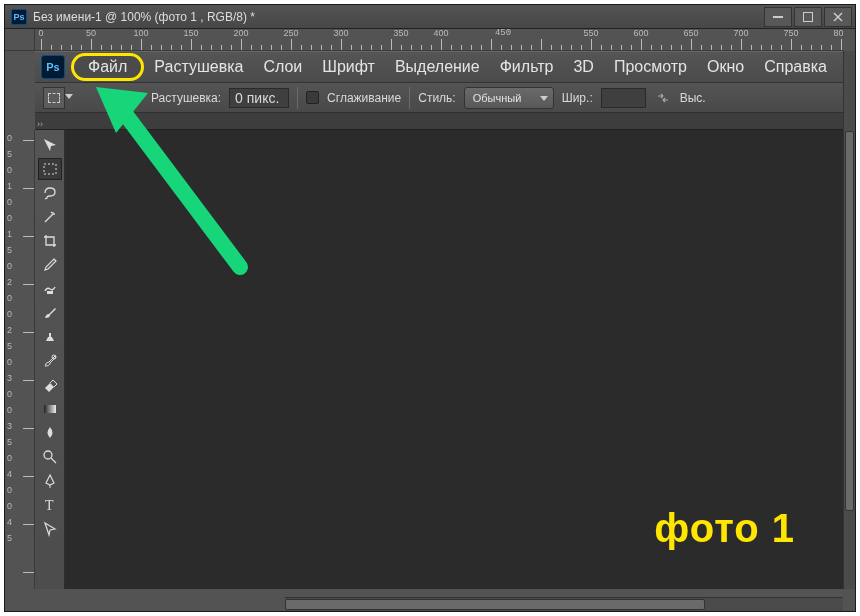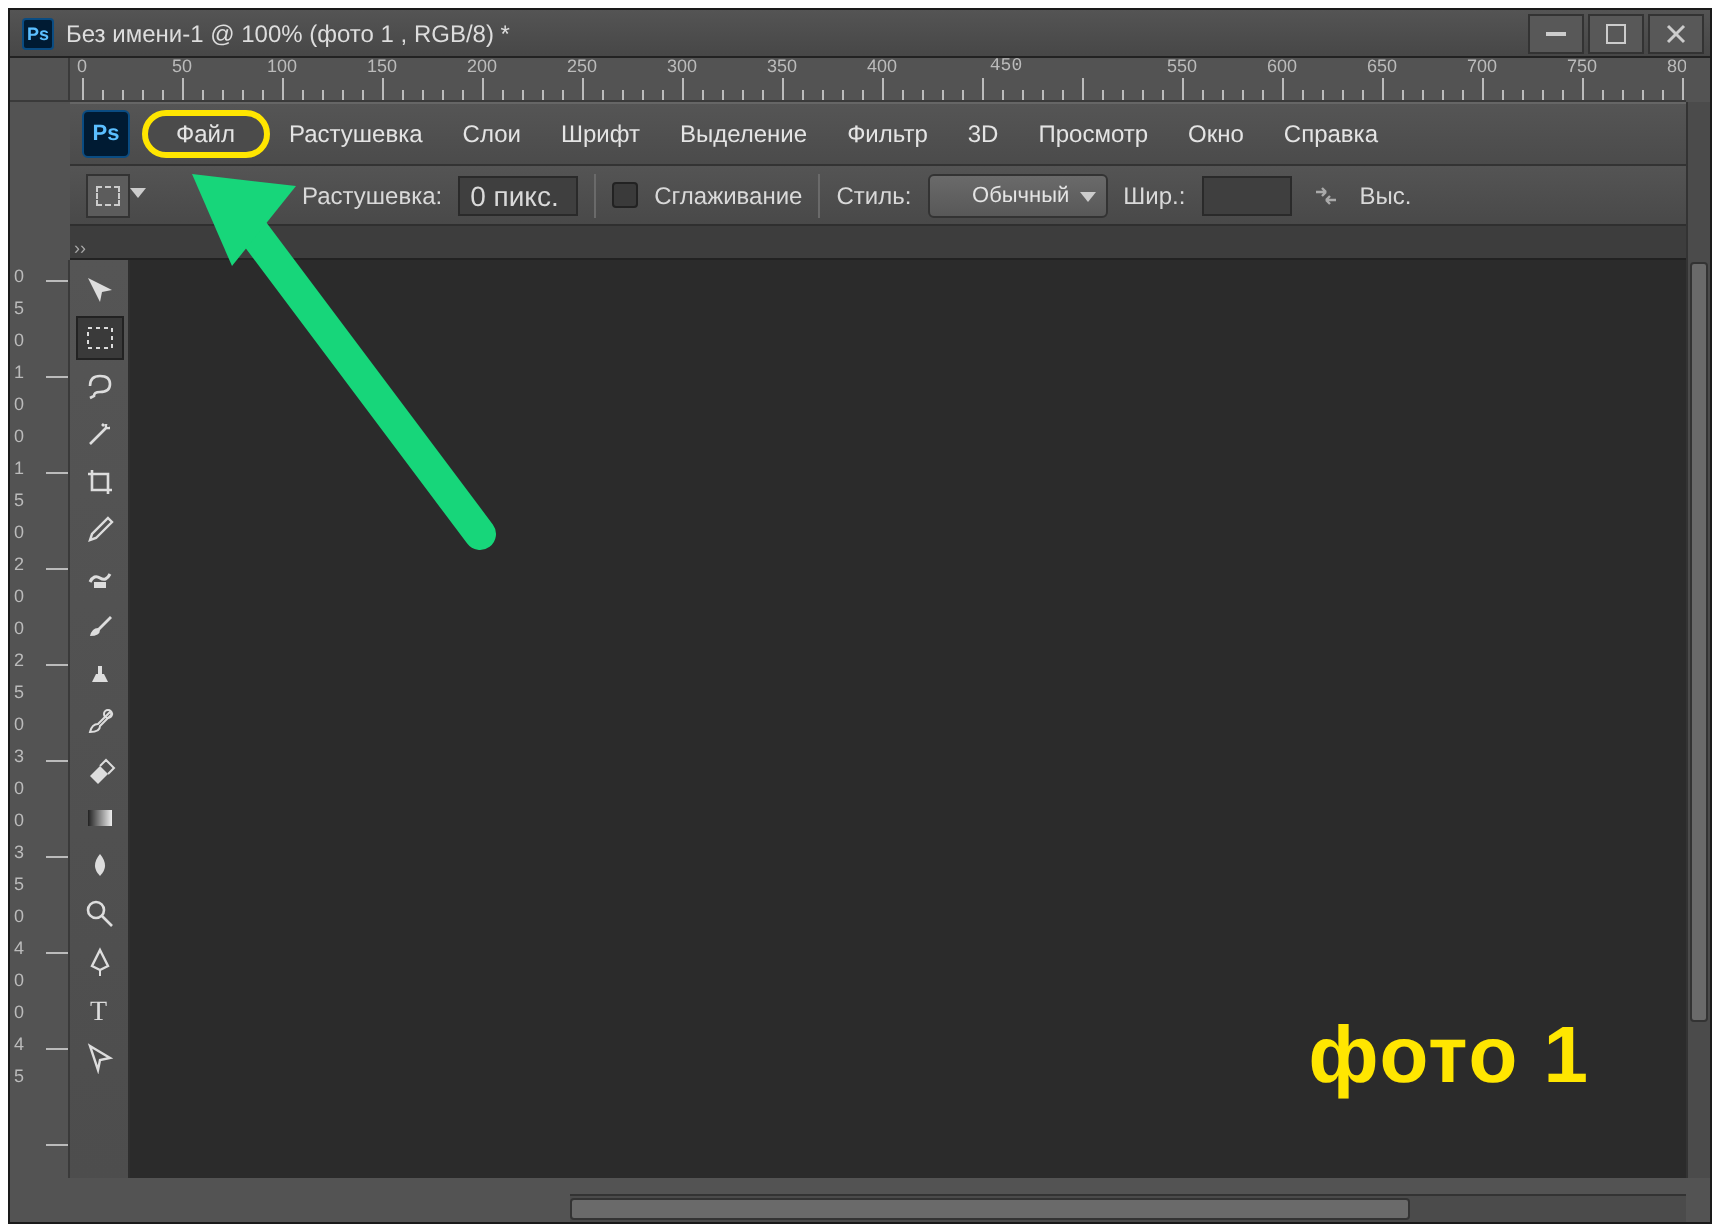--- a/index.html
+++ b/index.html
@@ -14,30 +14,30 @@
   .ruler-h .ticks { position: relative; height: 22px; }
   .ruler-h .major { position: absolute; top: 10px; width: 1px; height: 12px; background: #bbb; }
   .ruler-h .lbl { position: absolute; top: -1px; font-size: 9px; color: #bbb; transform: translateX(-50%); }
   .ruler-v { position: absolute; left: 0; top: 125px; width: 30px; bottom: 22px; background: #535353; border-right: 1px solid #3a3a3a; overflow: hidden; }
   .ruler-v .major { position: absolute; left: 18px; width: 12px; height: 1px; background: #bbb; }
   .ruler-v .lbl { position: absolute; left: 2px; font-size: 9px; color: #bbb; width: 14px; text-align: left; line-height: 9px; }
   .ruler-corner { position:absolute; left:0; top:24px; width:30px; height:22px; background:#535353; border-right:1px solid #3a3a3a; border-bottom:1px solid #3a3a3a; }
 
   .menubar { position: absolute; left: 30px; right: 12px; top: 46px; height: 32px; background: linear-gradient(#555,#4b4b4b); border-top: 1px solid #666; border-bottom: 1px solid #333; display: flex; align-items: center; padding-left: 6px; gap: 0; }
   .menubar .ps-logo { width: 24px; height: 24px; background: #001b33; color: #5bbfff; font-size: 11px; font-weight: bold; display:flex; align-items:center; justify-content:center; border:1px solid #0a4c82; border-radius:3px; margin-right:6px; }
-  .menu-item { color: #e4e4e4; font-size: 12px; padding: 4px 10px; cursor: default; white-space: nowrap; }
+  .menu-item { color: #e4e4e4; font-size: 16px; padding: 4px 10px; cursor: default; white-space: nowrap; }
   .menu-item.highlight { border: 3px solid #ffe600; border-radius: 14px; padding: 2px 14px; background:#4b4b4b; }
   .optionsbar { position: absolute; left: 30px; right: 12px; top: 78px; height: 30px; background: linear-gradient(#545454,#494949); border-bottom: 1px solid #2f2f2f; display: flex; align-items: center; padding-left: 8px; gap: 8px; color: #d9d9d9; font-size: 12px; }
   .tool-preset { width: 22px; height: 22px; background: #5c5c5c; border: 1px solid #333; display:flex; align-items:center; justify-content:center; position:relative; }
   .tool-preset .dash-rect { width:12px; height:10px; border:1px dashed #ccc; }
   .tool-preset .arrow { position:absolute; right:-9px; top:6px; width:0;height:0;border-left:4px solid transparent;border-right:4px solid transparent;border-top:5px solid #ccc; }
   .opt-label { white-space: nowrap; }
   .opt-input { height: 20px; background: #3f3f3f; border: 1px solid #2a2a2a; color: #d9d9d9; font-size: 14px; padding: 0 5px; display:flex; align-items:center; min-width:60px; }
   .checkbox { width: 13px; height: 13px; background: #3a3a3a; border:1px solid #222; border-radius:2px; }
-  .select { height: 22px; background: linear-gradient(#6a6a6a,#585858); border:1px solid #333; border-radius:3px; display:flex; align-items:center; padding:0 18px 0 8px; font-size:11px; color:#e4e4e4; position:relative; min-width:90px;justify-content:flex-end; }
+  .select { height: 22px; background: linear-gradient(#6a6a6a,#585858); border:1px solid #333; border-radius:3px; display:flex; align-items:center; padding:0 18px 0 8px; font-size:11px; color:#e4e4e4; position:relative; min-width:90px; }
   .select .sarrow { position:absolute; right:5px; top:8px; width:0;height:0;border-left:4px solid transparent;border-right:4px solid transparent;border-top:5px solid #ccc; }
   .refresh-ico { width:18px; height:18px; display:flex; align-items:center; justify-content:center; }
   .sep { width:1px; height:22px; background:#3a3a3a; border-right:1px solid #6a6a6a; }
 
   .doc-tabs { position:absolute; left:30px; right:12px; top:108px; height:17px; background:#3d3d3d; border-bottom:1px solid #222; display:flex; align-items:flex-end; }
   .doc-tabs .collapse { width:10px; color:#aaa; font-size:9px; text-align:center; }
 
   .toolbar { position:absolute; left:30px; top:125px; width:30px; bottom:22px; background: linear-gradient(#555,#4d4d4d); border-right:1px solid #2e2e2e; display:flex; flex-direction:column; align-items:center; padding-top:4px; gap:2px; }
   .tool { width:24px; height:22px; display:flex; align-items:center; justify-content:center; color:#ddd; border:1px solid transparent; }
   .tool.active { background:#3a3a3a; border:1px solid #222; }
@@ -121,21 +121,21 @@
         <div class="major" style="left: 276px; top: 16px; height: 6px;"></div>
         <div class="major" style="left: 286px; top: 16px; height: 6px;"></div>
         <div class="major" style="left: 296px; top: 16px; height: 6px;"></div>
         <div class="major" style="left: 306px;"></div>
         <div class="lbl" style="left: 306px;">300</div>
         <div class="major" style="left: 316px; top: 16px; height: 6px;"></div>
         <div class="major" style="left: 326px; top: 16px; height: 6px;"></div>
         <div class="major" style="left: 336px; top: 16px; height: 6px;"></div>
         <div class="major" style="left: 346px; top: 16px; height: 6px;"></div>
         <div class="major" style="left: 356px;"></div>
-        <div class="lbl" style="left: 356px;">350</div>
+        <div class="lbl" style="left: 366px;">350</div>
         <div class="major" style="left: 366px; top: 16px; height: 6px;"></div>
         <div class="major" style="left: 376px; top: 16px; height: 6px;"></div>
         <div class="major" style="left: 386px; top: 16px; height: 6px;"></div>
         <div class="major" style="left: 396px; top: 16px; height: 6px;"></div>
         <div class="major" style="left: 406px;"></div>
         <div class="lbl" style="left: 406px;">400</div>
         <div class="major" style="left: 416px; top: 16px; height: 6px;"></div>
         <div class="major" style="left: 426px; top: 16px; height: 6px;"></div>
         <div class="major" style="left: 436px; top: 16px; height: 6px;"></div>
         <div class="major" style="left: 446px; top: 16px; height: 6px;"></div>

